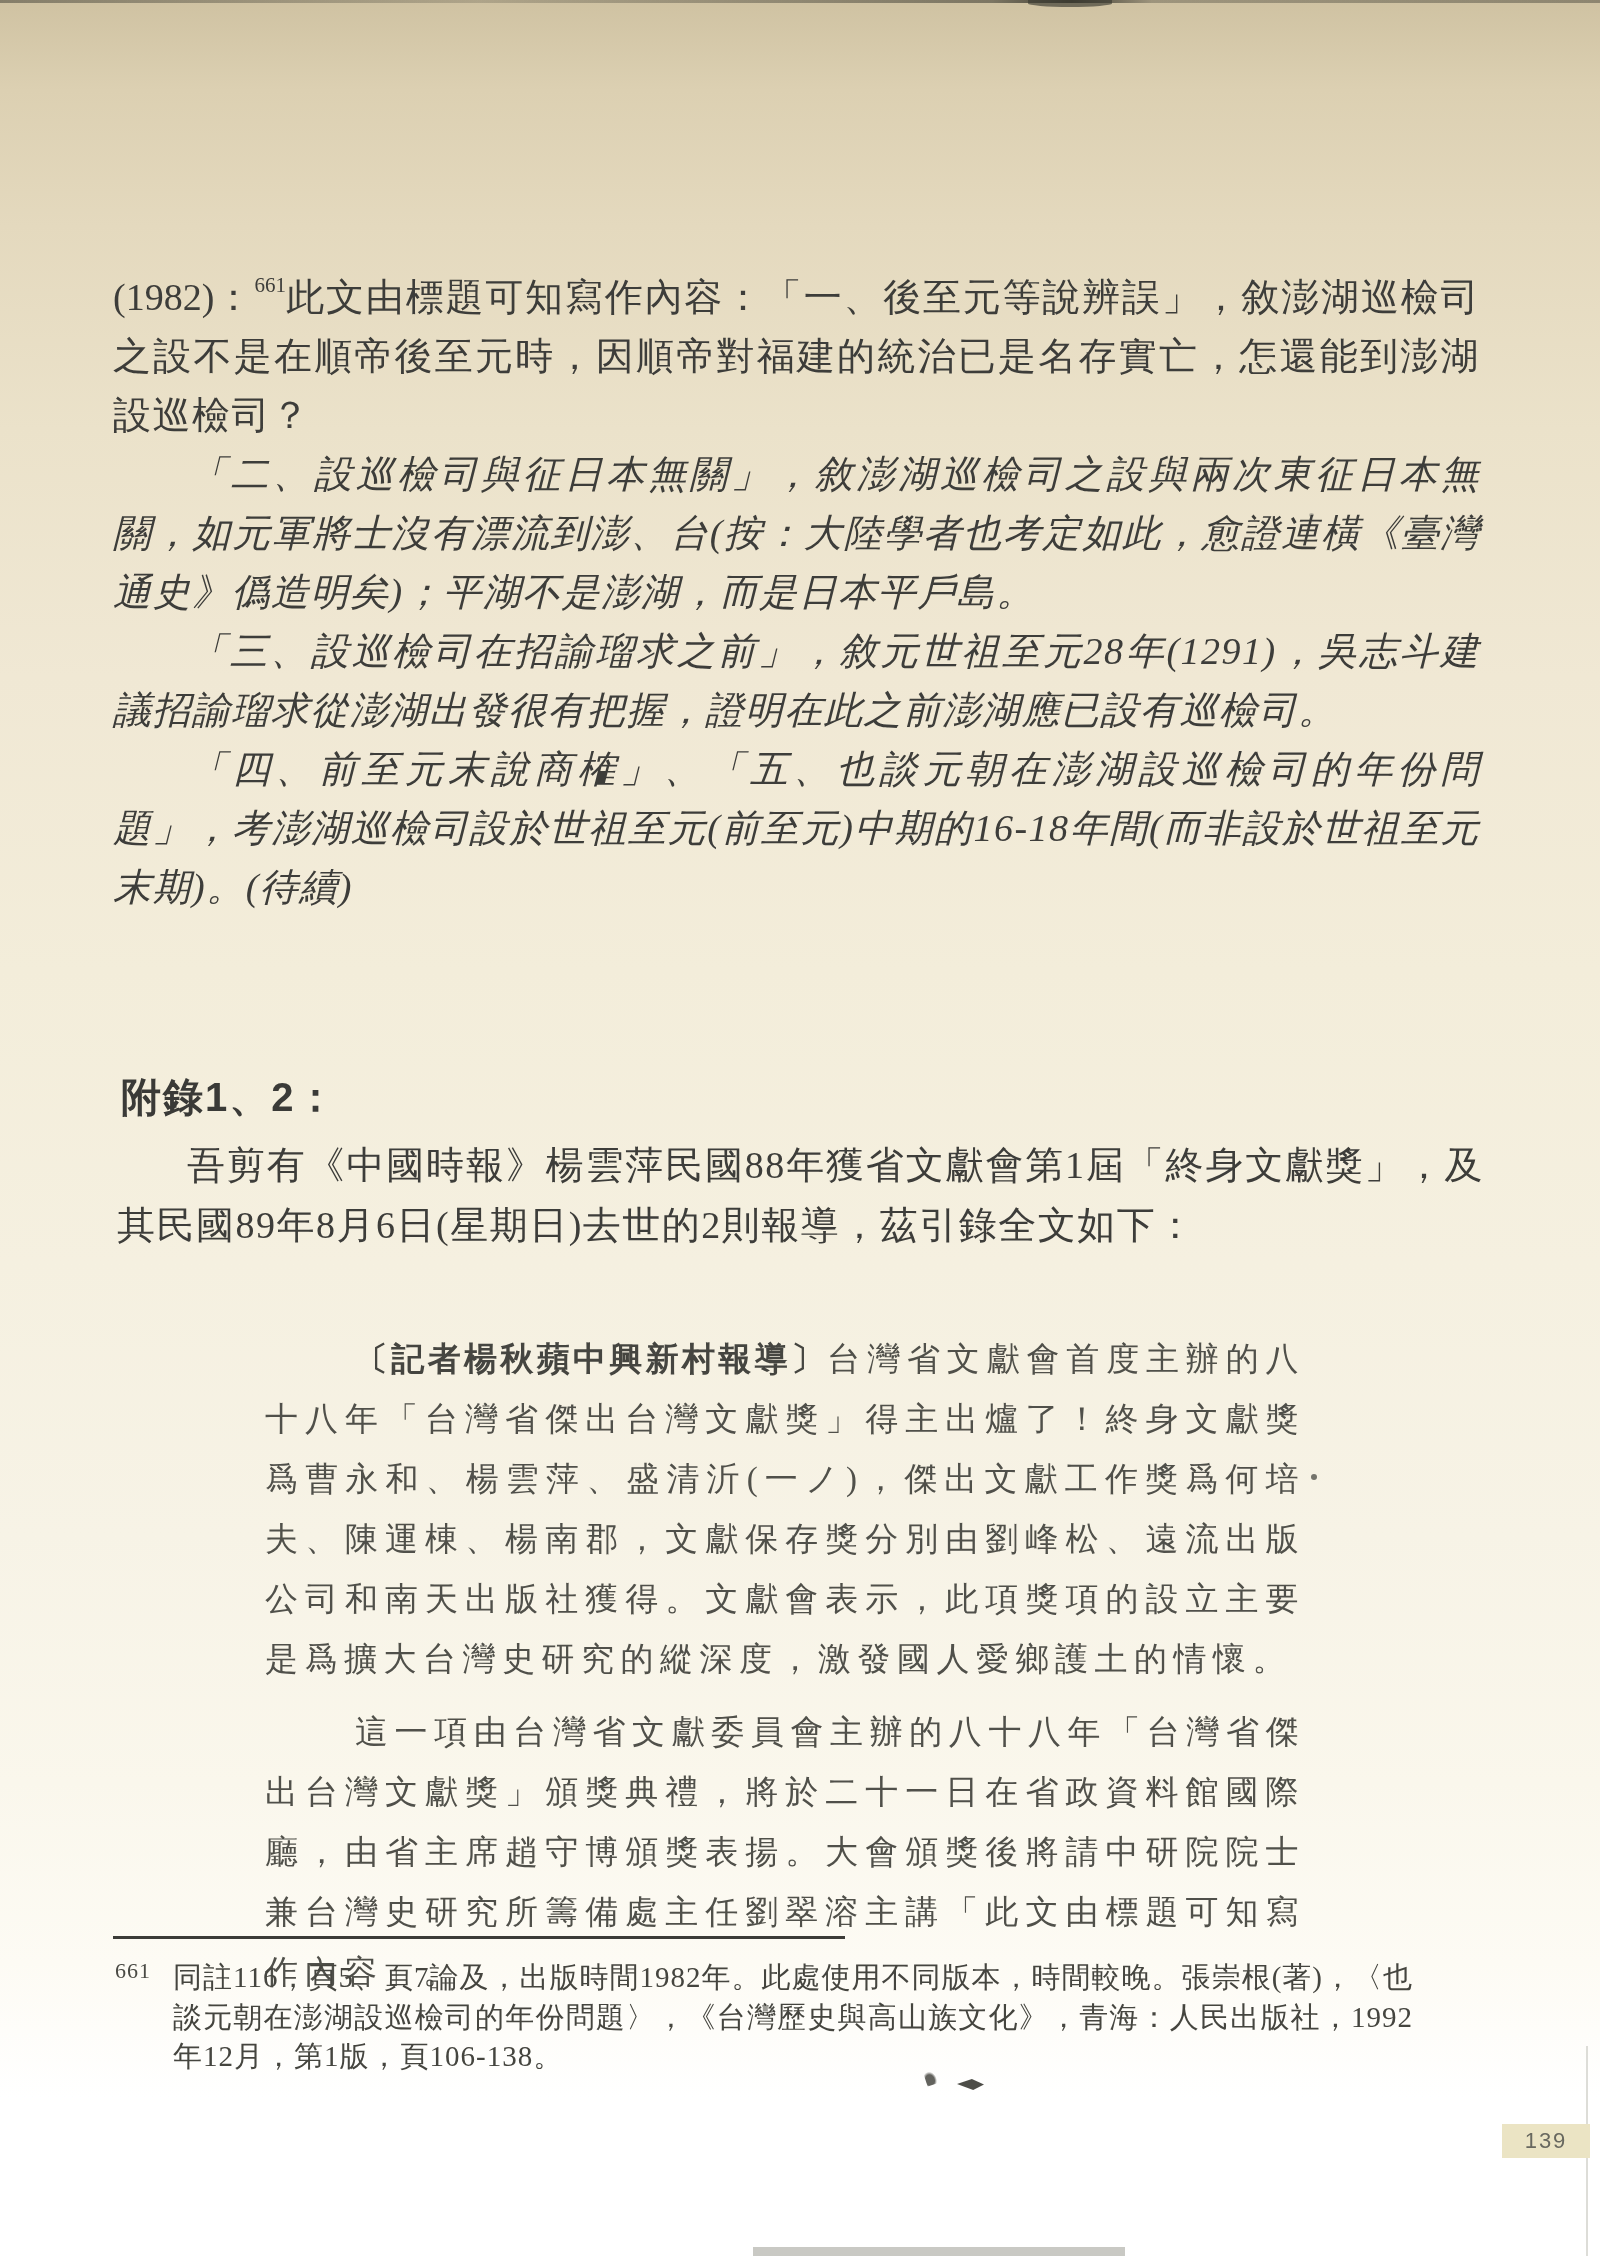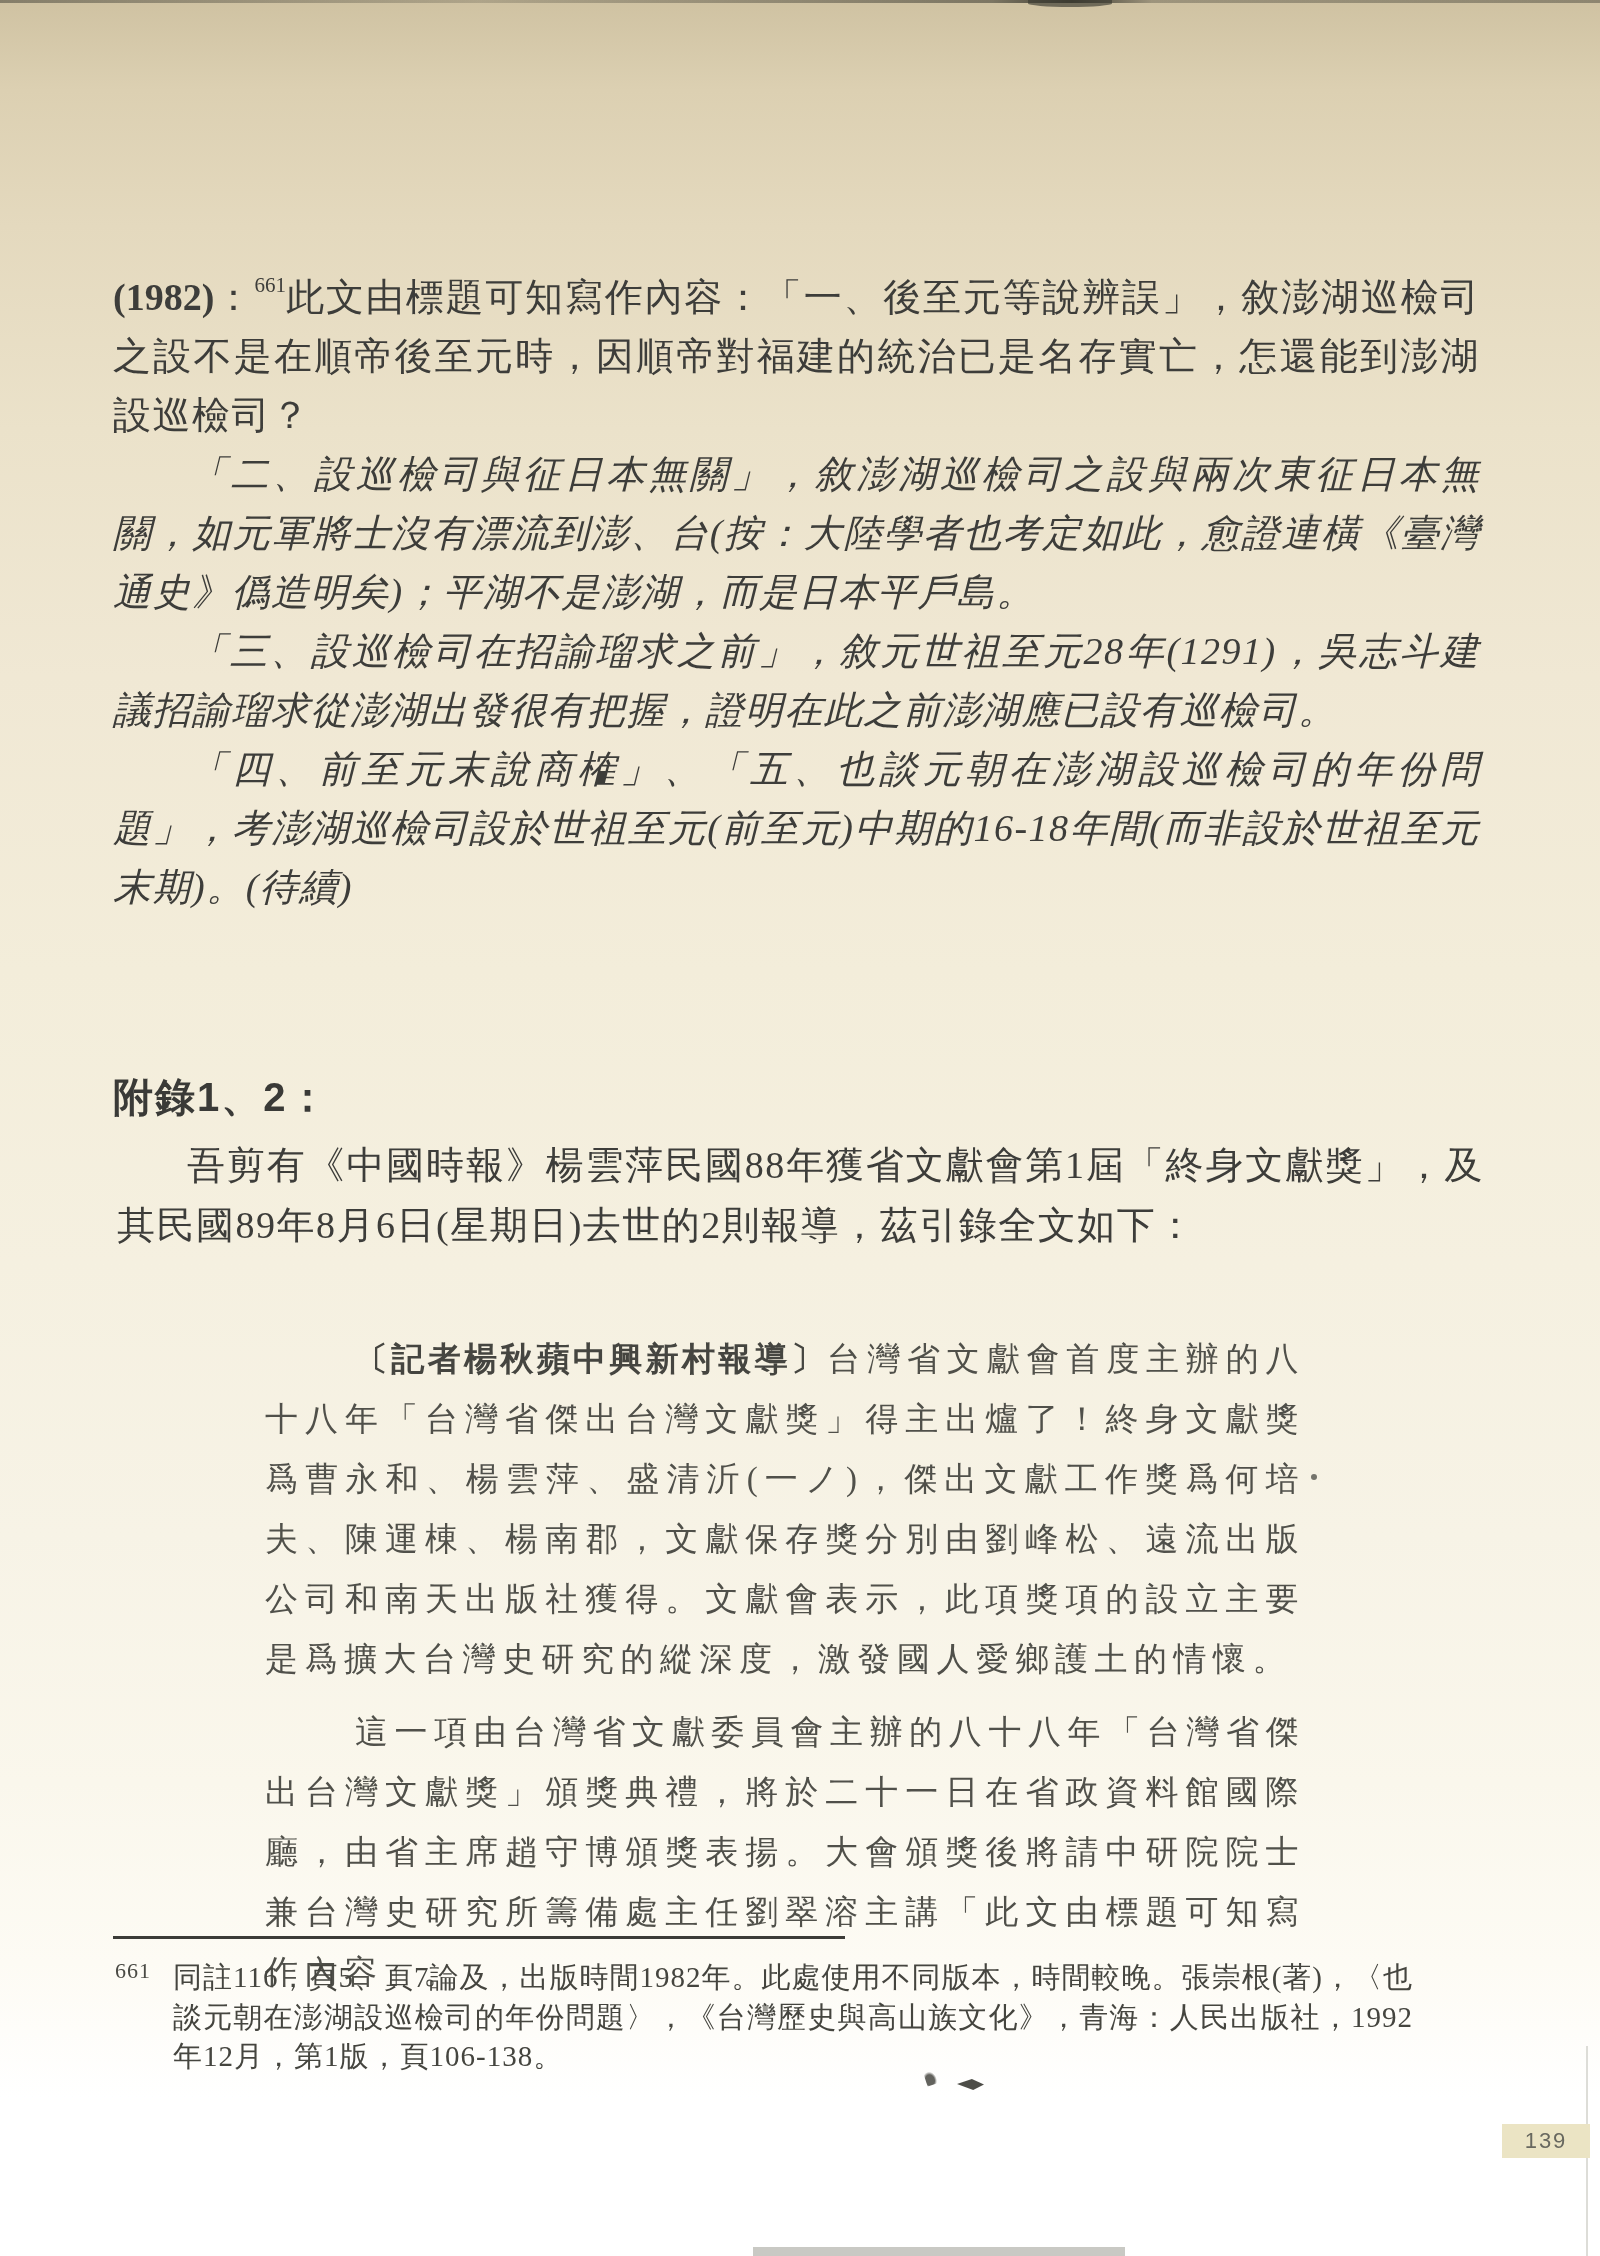--- a/index.html
+++ b/index.html
@@ -35,26 +35,26 @@
   .right-edge{position:absolute;left:1586px;top:2046px;width:2px;height:210px;background:#d4d4ce;opacity:.8;}
 
   
   .main-text{
     position:absolute;left:113px;top:268px;width:1367px;
     font-size:38px;line-height:59px;letter-spacing:1.5px;
     text-align:justify;color:#3d3d3a;
   }
   .main-text p{margin:0;}
   .main-text p.indent{text-indent:76px;font-style:italic;}
-  .bold-lead{font-weight:bold;letter-spacing:0;}
+  .bold-lead{font-weight:normal;letter-spacing:0;}
   sup.fn-ref{font-size:21px;line-height:0;vertical-align:18px;letter-spacing:0;}
 
   
   .appendix-heading{
-    position:absolute;left:113px;top:1070px;
+    position:absolute;left:121px;top:1070px;
     font-family:"Liberation Sans","DejaVu Sans",sans-serif;
     font-weight:bold;font-size:40px;color:#3a3a37;letter-spacing:2px;
   }
   .appendix-intro{
     position:absolute;left:113px;top:1131px;width:1367px;
     font-size:38px;line-height:60px;letter-spacing:1.5px;
     text-align:justify;text-indent:70px;color:#3d3d3a;margin:4px;
   }
 
   

